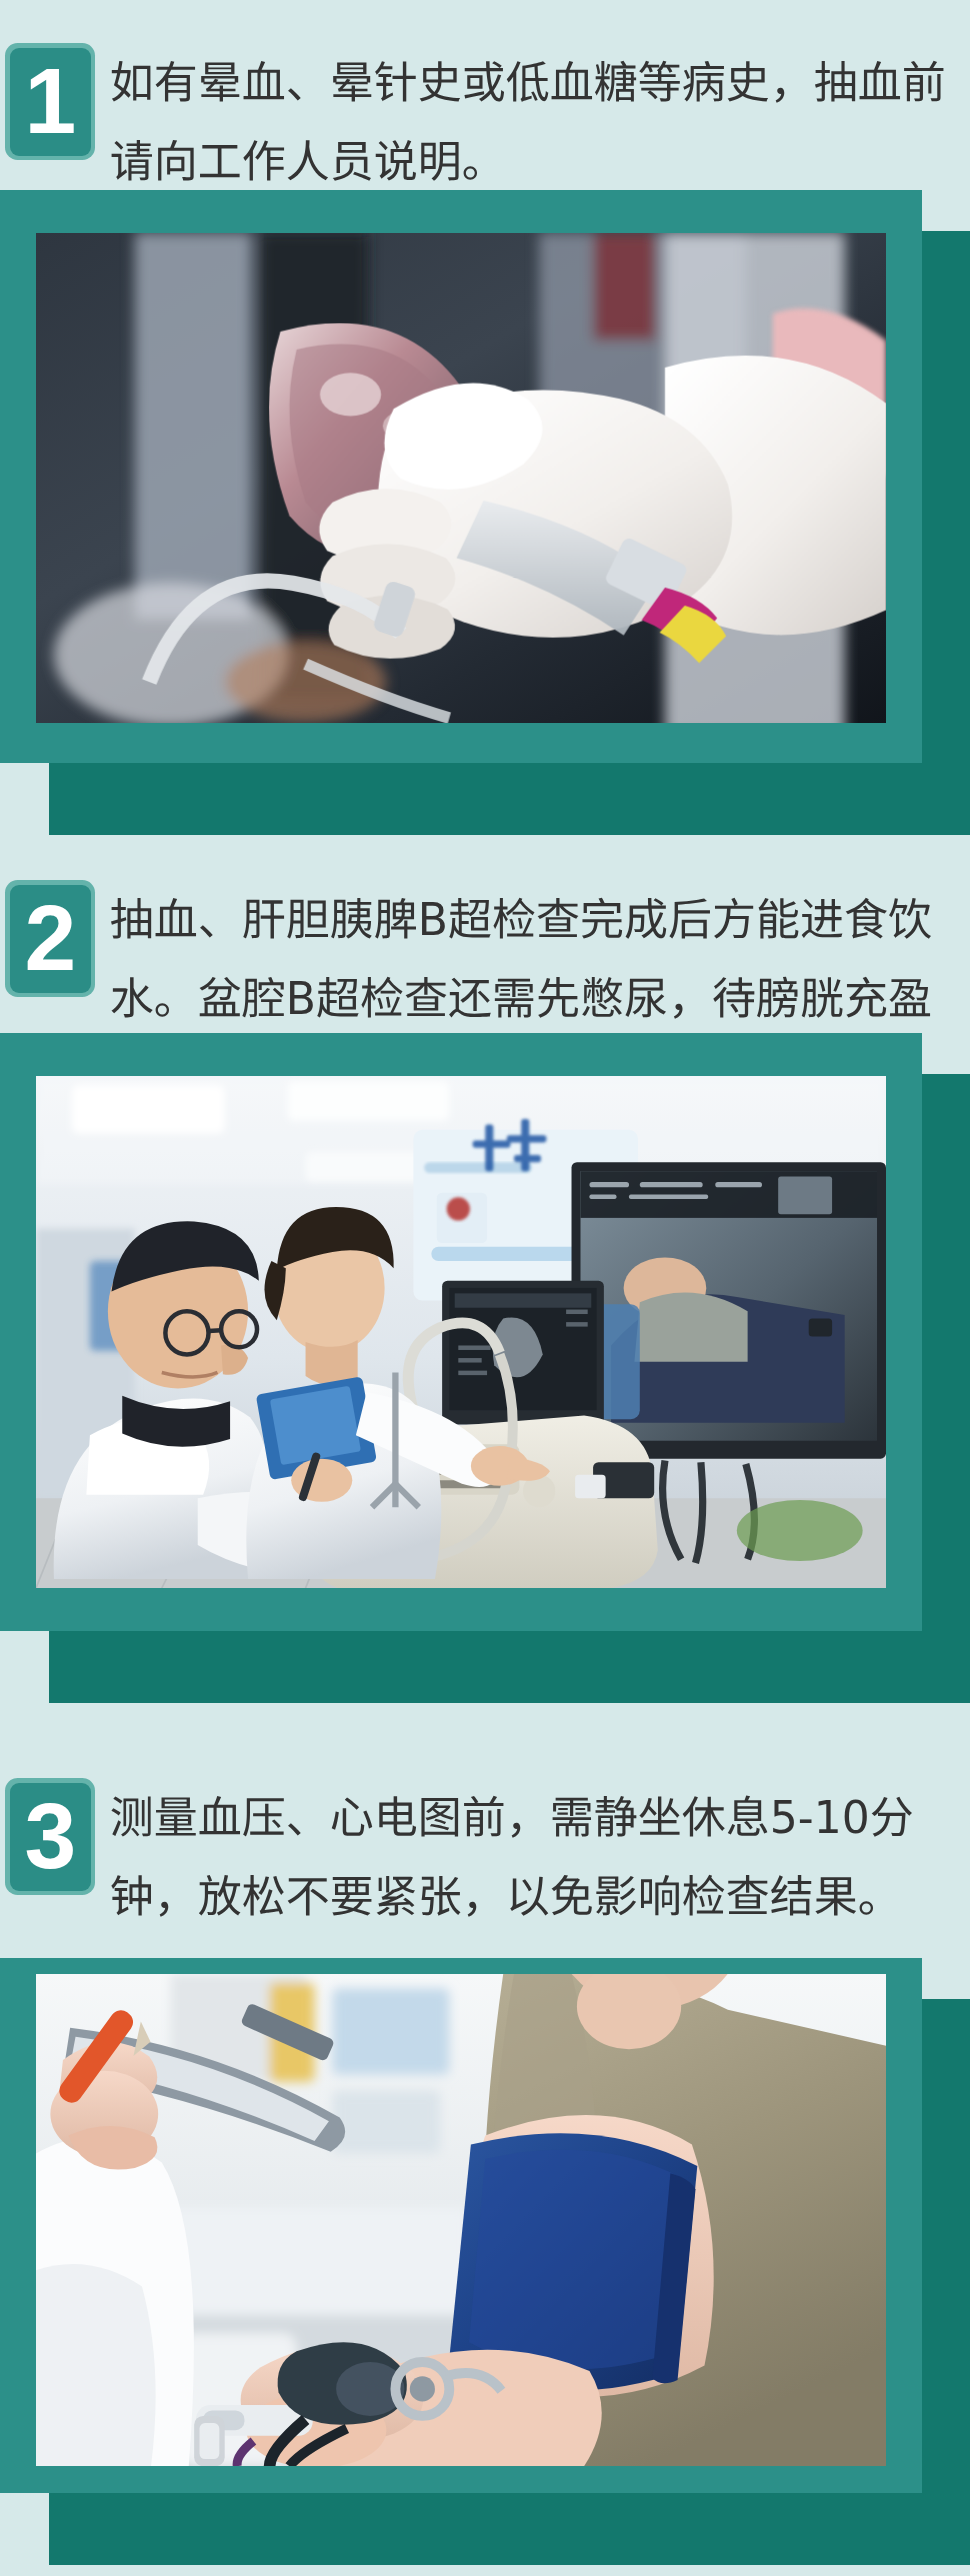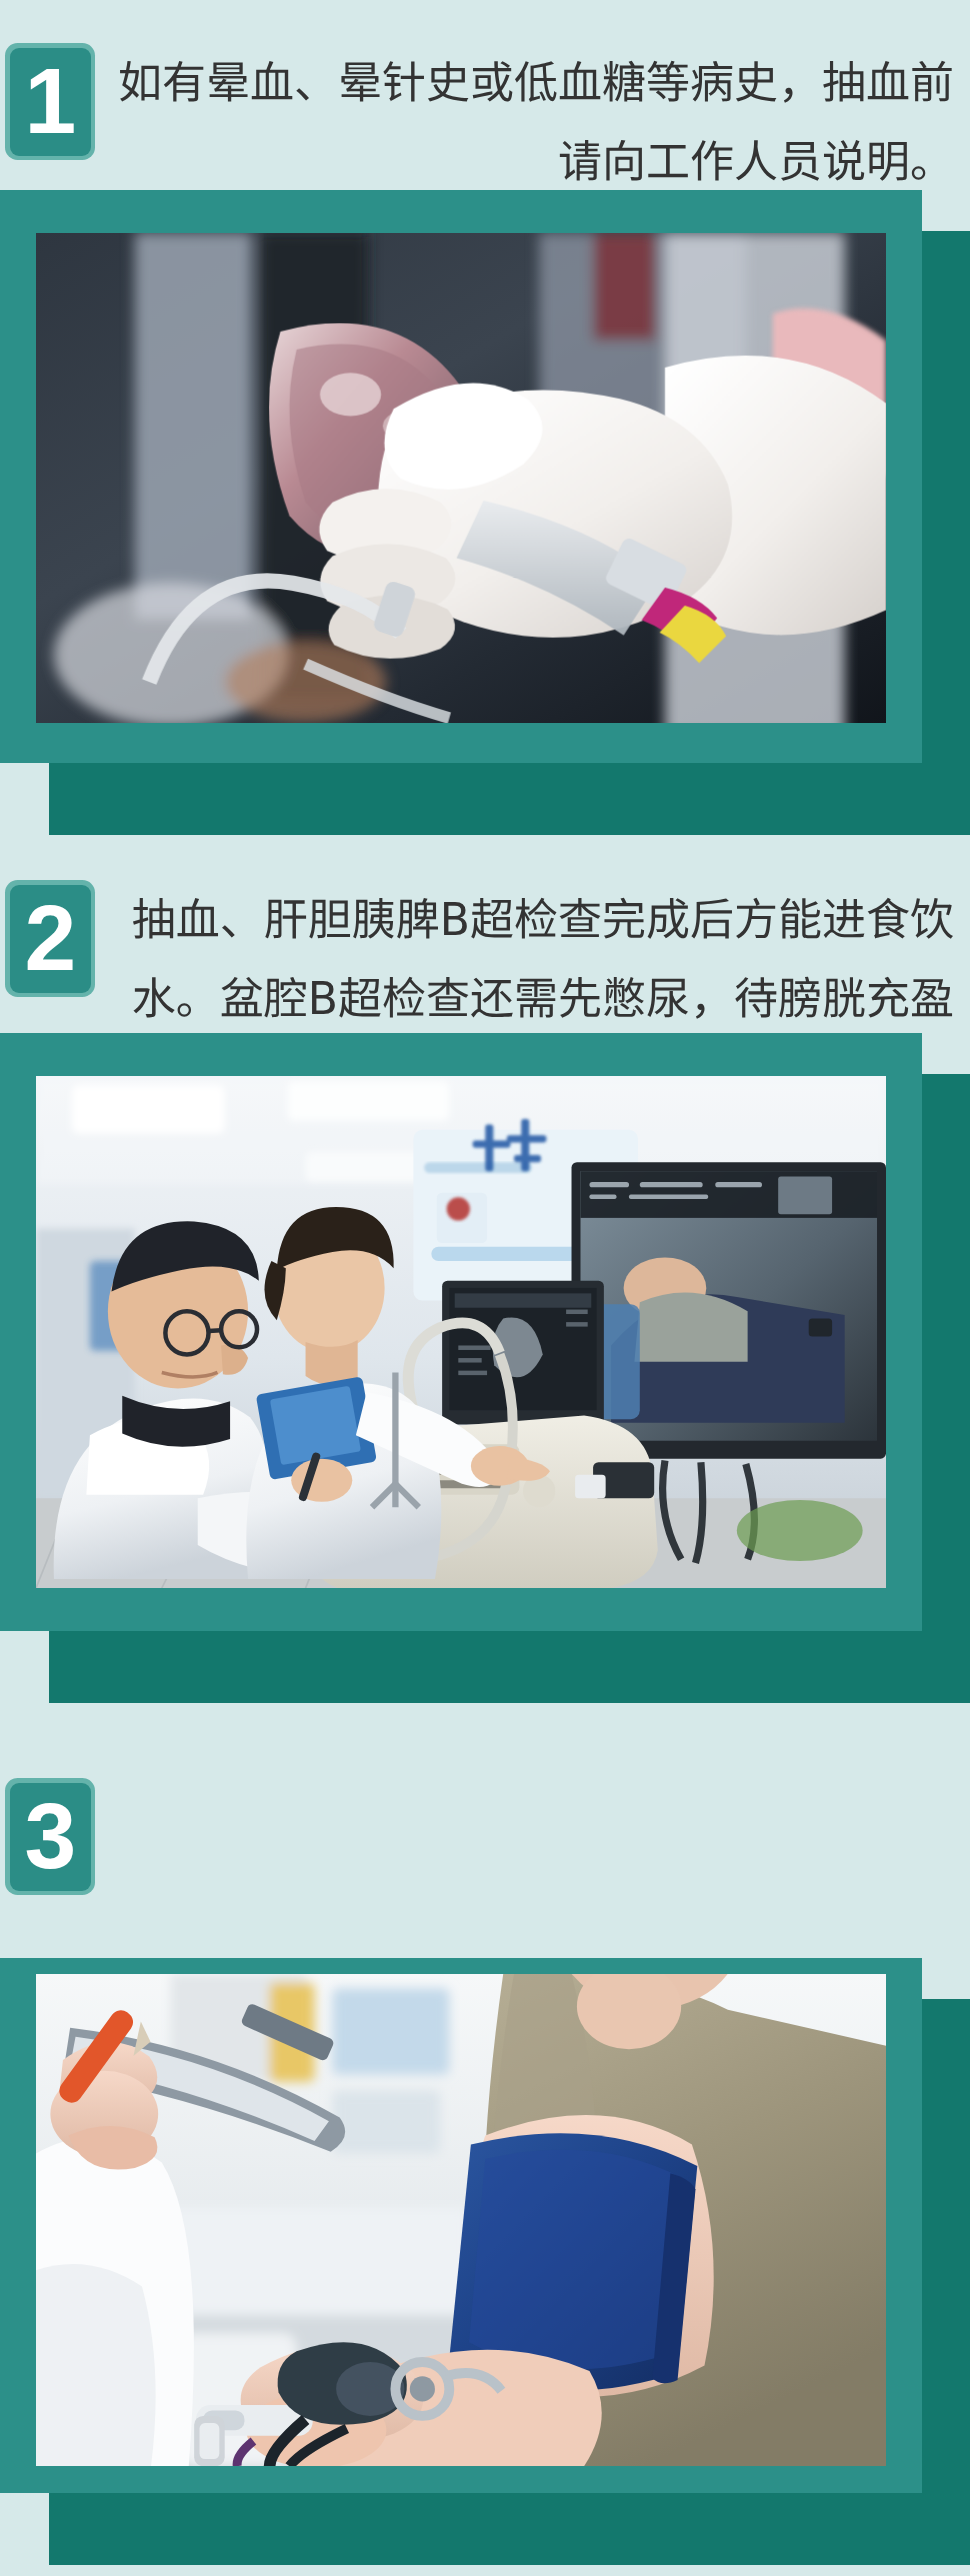--- a/index.html
+++ b/index.html
@@ -52,21 +52,20 @@
   .text-block {
     flex: 1 1 auto;
     margin-left: 14.4px;
     padding-right: 16px;
     color: #333333;
     font-size: 44px;
     line-height: 79px;
     letter-spacing: 0px;
     font-family: "DejaVu Sans", "Liberation Sans", sans-serif;
     font-weight: 400;
-    text-align: right;
   }
 
   
   .photo-block {
     position: absolute;
     left: 0;
   }
   .shadow-plate {
     position: absolute;
     background: #13786d;
@@ -355,20 +354,21 @@
         <rect x="600" y="444" width="34" height="26" rx="4" fill="#e9ecef"></rect>
         <ellipse cx="850" cy="506" rx="70" ry="34" fill="#6c9d52" opacity="0.7"></ellipse>
       </svg>
     </div>
   </div>
 
   <div class="instruction" style="top:1778px;">
     <div class="badge">
       <div class="badge-inner">3</div>
     </div>
+    <div class="text-block">测量血压、心电图前，需静坐休息5-10分钟，放松不要紧张，以免影响检查结果。</div>
   </div>
 
   <div class="photo-block" style="top:1958px; left:0; width:970px; height:620px;">
     <div class="shadow-plate" style="left:49px; top:41px; width:922px; height:566px;"></div>
     <div class="frame-plate" style="left:0px; top:0px; width:922px; height:535px;"></div>
     <div class="photo" style="left:36px; top:16px; width:850px; height:492px;">
       <svg viewBox="0 0 946 548" preserveAspectRatio="xMidYMid slice" aria-hidden="true">
         <defs>
           <linearGradient id="p3bg" x1="0" y1="0" x2="0" y2="1">
             <stop offset="0%" stop-color="#f6f8f9"></stop>

